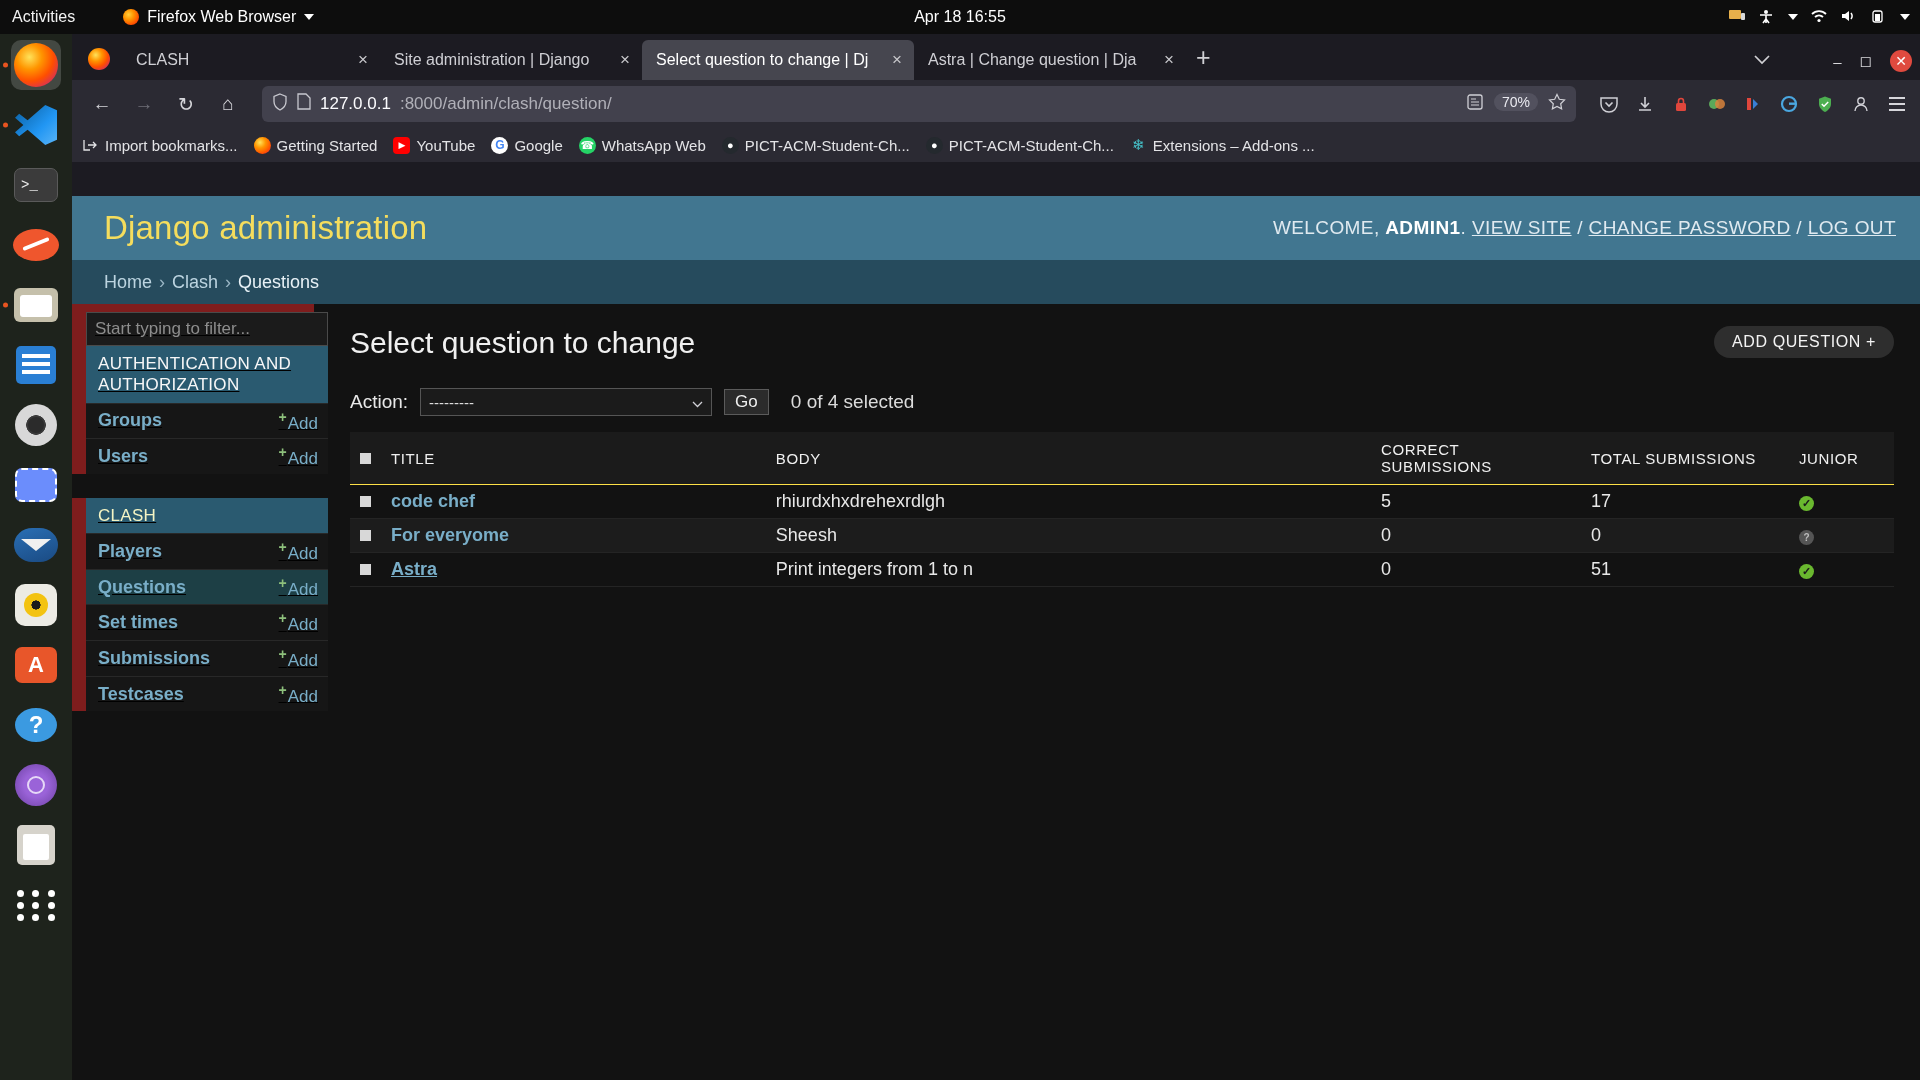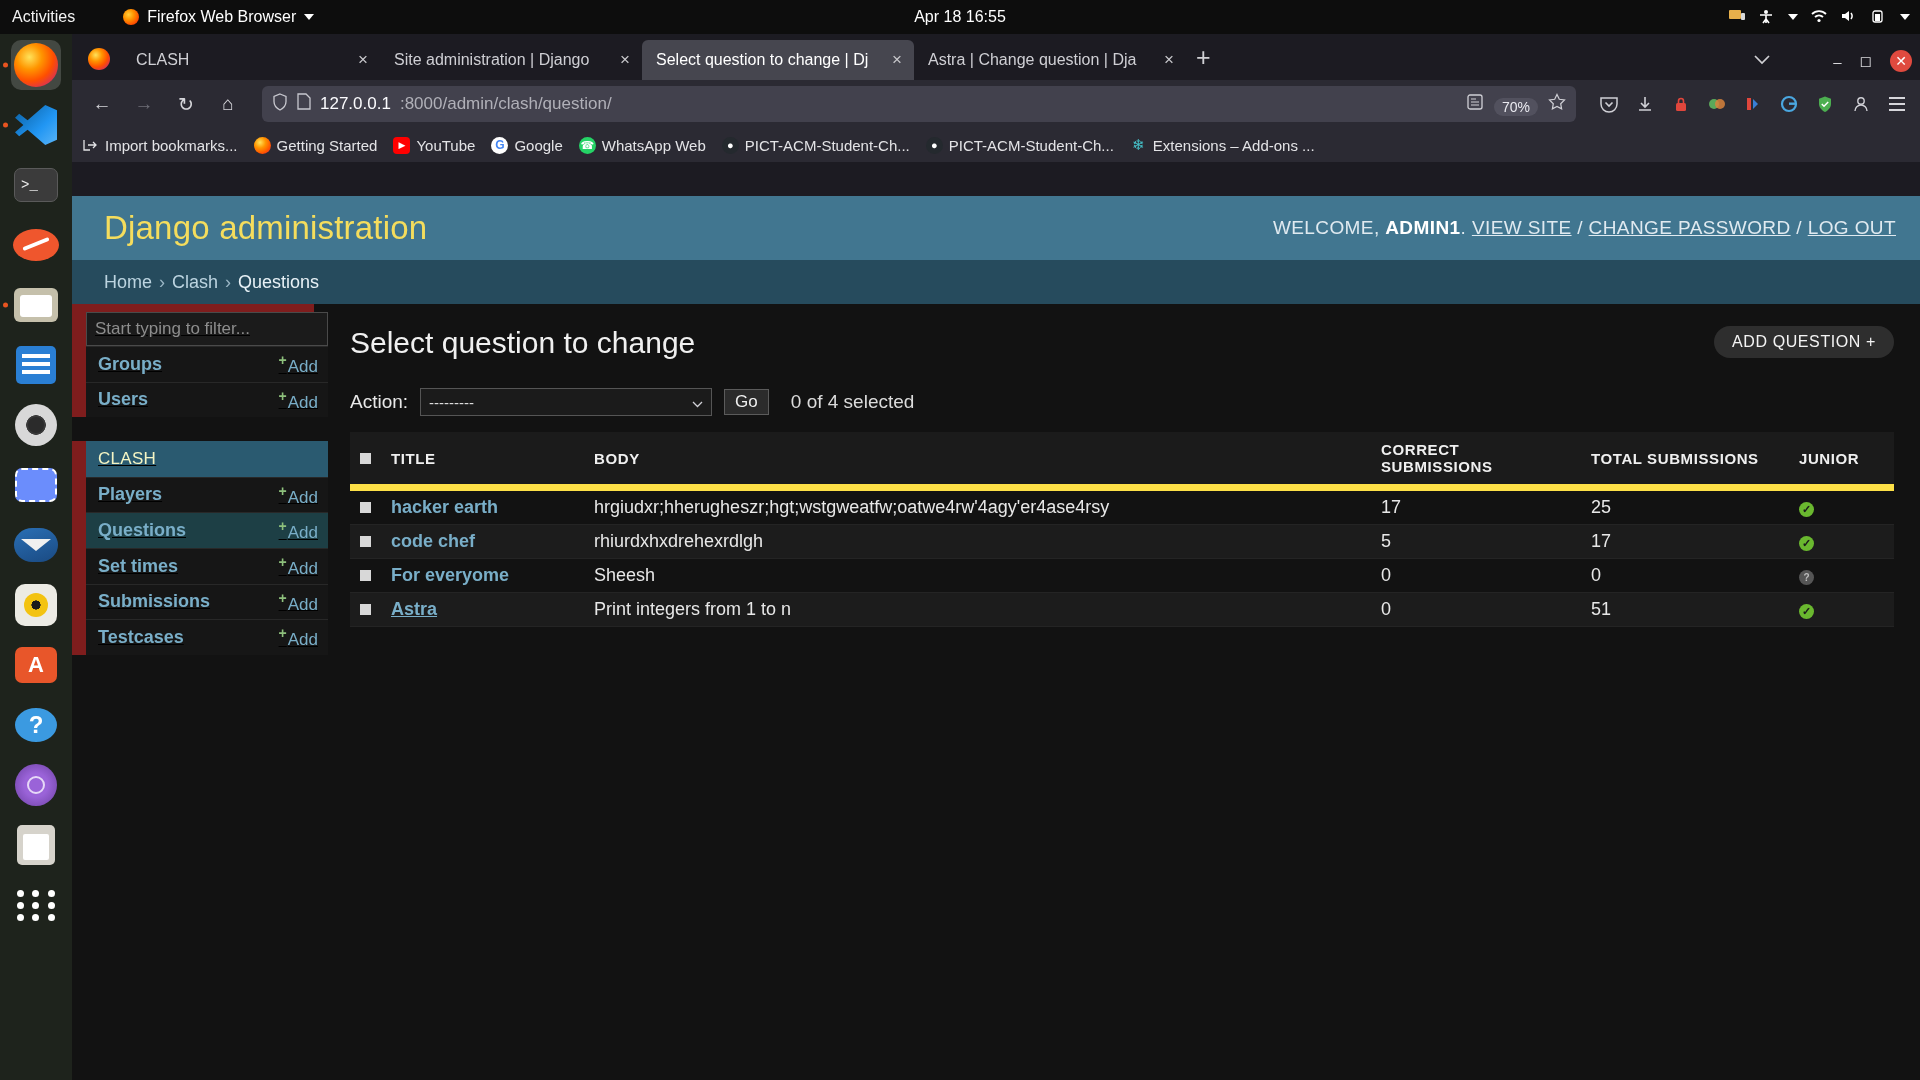--- a/index.html
+++ b/index.html
@@ -123,21 +123,21 @@
   .navbtn { width: 36px; height: 34px; display: flex; align-items: center; justify-content: center;
     color: #d6d6db; font-size: 19px; border-radius: 5px; }
   .navbtn.dim { color: #6f6f78; }
   .urlbar {
     flex: 1; height: 36px; background: #42414d; border-radius: 6px;
     display: flex; align-items: center; padding: 0 10px; gap: 9px;
     margin: 0 10px; color: #fbfbfe; font-size: 17px;
   }
   .url-host { color: #fbfbfe; }
   .url-path { color: #b0b0b8; }
-  .url-right { margin-left: auto; display: flex; align-items: flex-end; gap: 10px; }
+  .url-right { margin-left: auto; display: flex; align-items: flex-start; gap: 10px; }
   .zoom-pill { background: #52515e; border-radius: 10px; padding: 1px 8px; font-size: 14px; color: #eaeaf0;}
   .nav-right { display: flex; align-items: center; gap: 14px; padding-left: 6px; }
   .nav-ico { width: 22px; height: 22px; color: #d6d6db; font-size: 17px; display:flex; align-items:center; justify-content:center;}
 
   .bookmarks {
     height: 34px; background: #2b2a33;
     display: flex; align-items: center; padding: 0 10px; gap: 16px;
     color: #e3e3e6; font-size: 15px;
   }
   .bm { display: flex; align-items: center; gap: 6px; white-space: nowrap; }
@@ -212,22 +212,22 @@
   }
   .go-btn {
     background: #2b2b2b; border: 1px solid #5b5b5b; color: #f0f0f0;
     font-size: 17px; padding: 2px 10px;
   }
   .sel-count { color: #dcdcdc; font-size: 19px; margin-left: 10px; }
 
   table.results { width: 100%; border-collapse: collapse; margin-top: 16px; }
   table.results thead th {
     background: #1b1b1b; color: #f0f0f0; text-align: left;
-    font-size: 15px; letter-spacing: .6px; font-weight: bold;
-    padding: 9px 10px; border-bottom: 7px solid #fde047;
+    font-size: 15px; letter-spacing: .6px; font-weight: normal;
+    padding: 9px 10px; border-bottom: 1px solid #fde047;
   }
   table.results tbody td {
     font-size: 18px; color: #e8e8e8; padding: 6px 10px;
     border-bottom: 1px solid #242424;
   }
   table.results tbody tr:nth-child(odd) { background: #121212; }
   table.results tbody tr:nth-child(even) { background: #1c1c1c; }
   .rowcheck { width: 11px; height: 11px; background: #d8d8d8; display: inline-block; }
   .cell-title a { color: #79aec8; font-weight: bold; text-decoration: none; }
   .cell-title a.ul { text-decoration: underline; }
@@ -539,20 +539,21 @@
       <span class="sep">›</span>
       <span class="cur">Questions</span>
     </div>
 
     <div class="body-row">
 
       <div class="sidebar">
         <div class="filterbox">Start typing to filter...</div>
 
         <div class="sb-module">
+          <div class="sb-caption">AUTHENTICATION AND AUTHORIZATION</div>
           <div class="sb-row">
             <span class="sb-name">Groups</span>
             <span class="sb-add"><span class="plus">+</span><span>Add</span></span>
           </div>
           <div class="sb-row">
             <span class="sb-name">Users</span>
             <span class="sb-add"><span class="plus">+</span><span>Add</span></span>
           </div>
         </div>
 
@@ -608,28 +609,20 @@
             <tr>
               <th class="th-check"><span class="rowcheck"></span></th>
               <th>TITLE</th>
               <th>BODY</th>
               <th class="col-correct">CORRECT SUBMISSIONS</th>
               <th class="col-total">TOTAL SUBMISSIONS</th>
               <th class="col-junior">JUNIOR</th>
             </tr>
           </thead>
           <tbody>
-            <tr>
-              <td><span class="rowcheck"></span></td>
-              <td class="cell-title"><a href="#">hacker earth</a></td>
-              <td>hrgiudxr;hherugheszr;hgt;wstgweatfw;oatwe4rw'4agy'er4ase4rsy</td>
-              <td>17</td>
-              <td>25</td>
-              <td><span class="yes-ico">✓</span></td>
-            </tr>
             <tr>
               <td><span class="rowcheck"></span></td>
               <td class="cell-title"><a href="#">code chef</a></td>
               <td>rhiurdxhxdrehexrdlgh</td>
               <td>5</td>
               <td>17</td>
               <td><span class="yes-ico">✓</span></td>
             </tr>
             <tr>
               <td><span class="rowcheck"></span></td>

